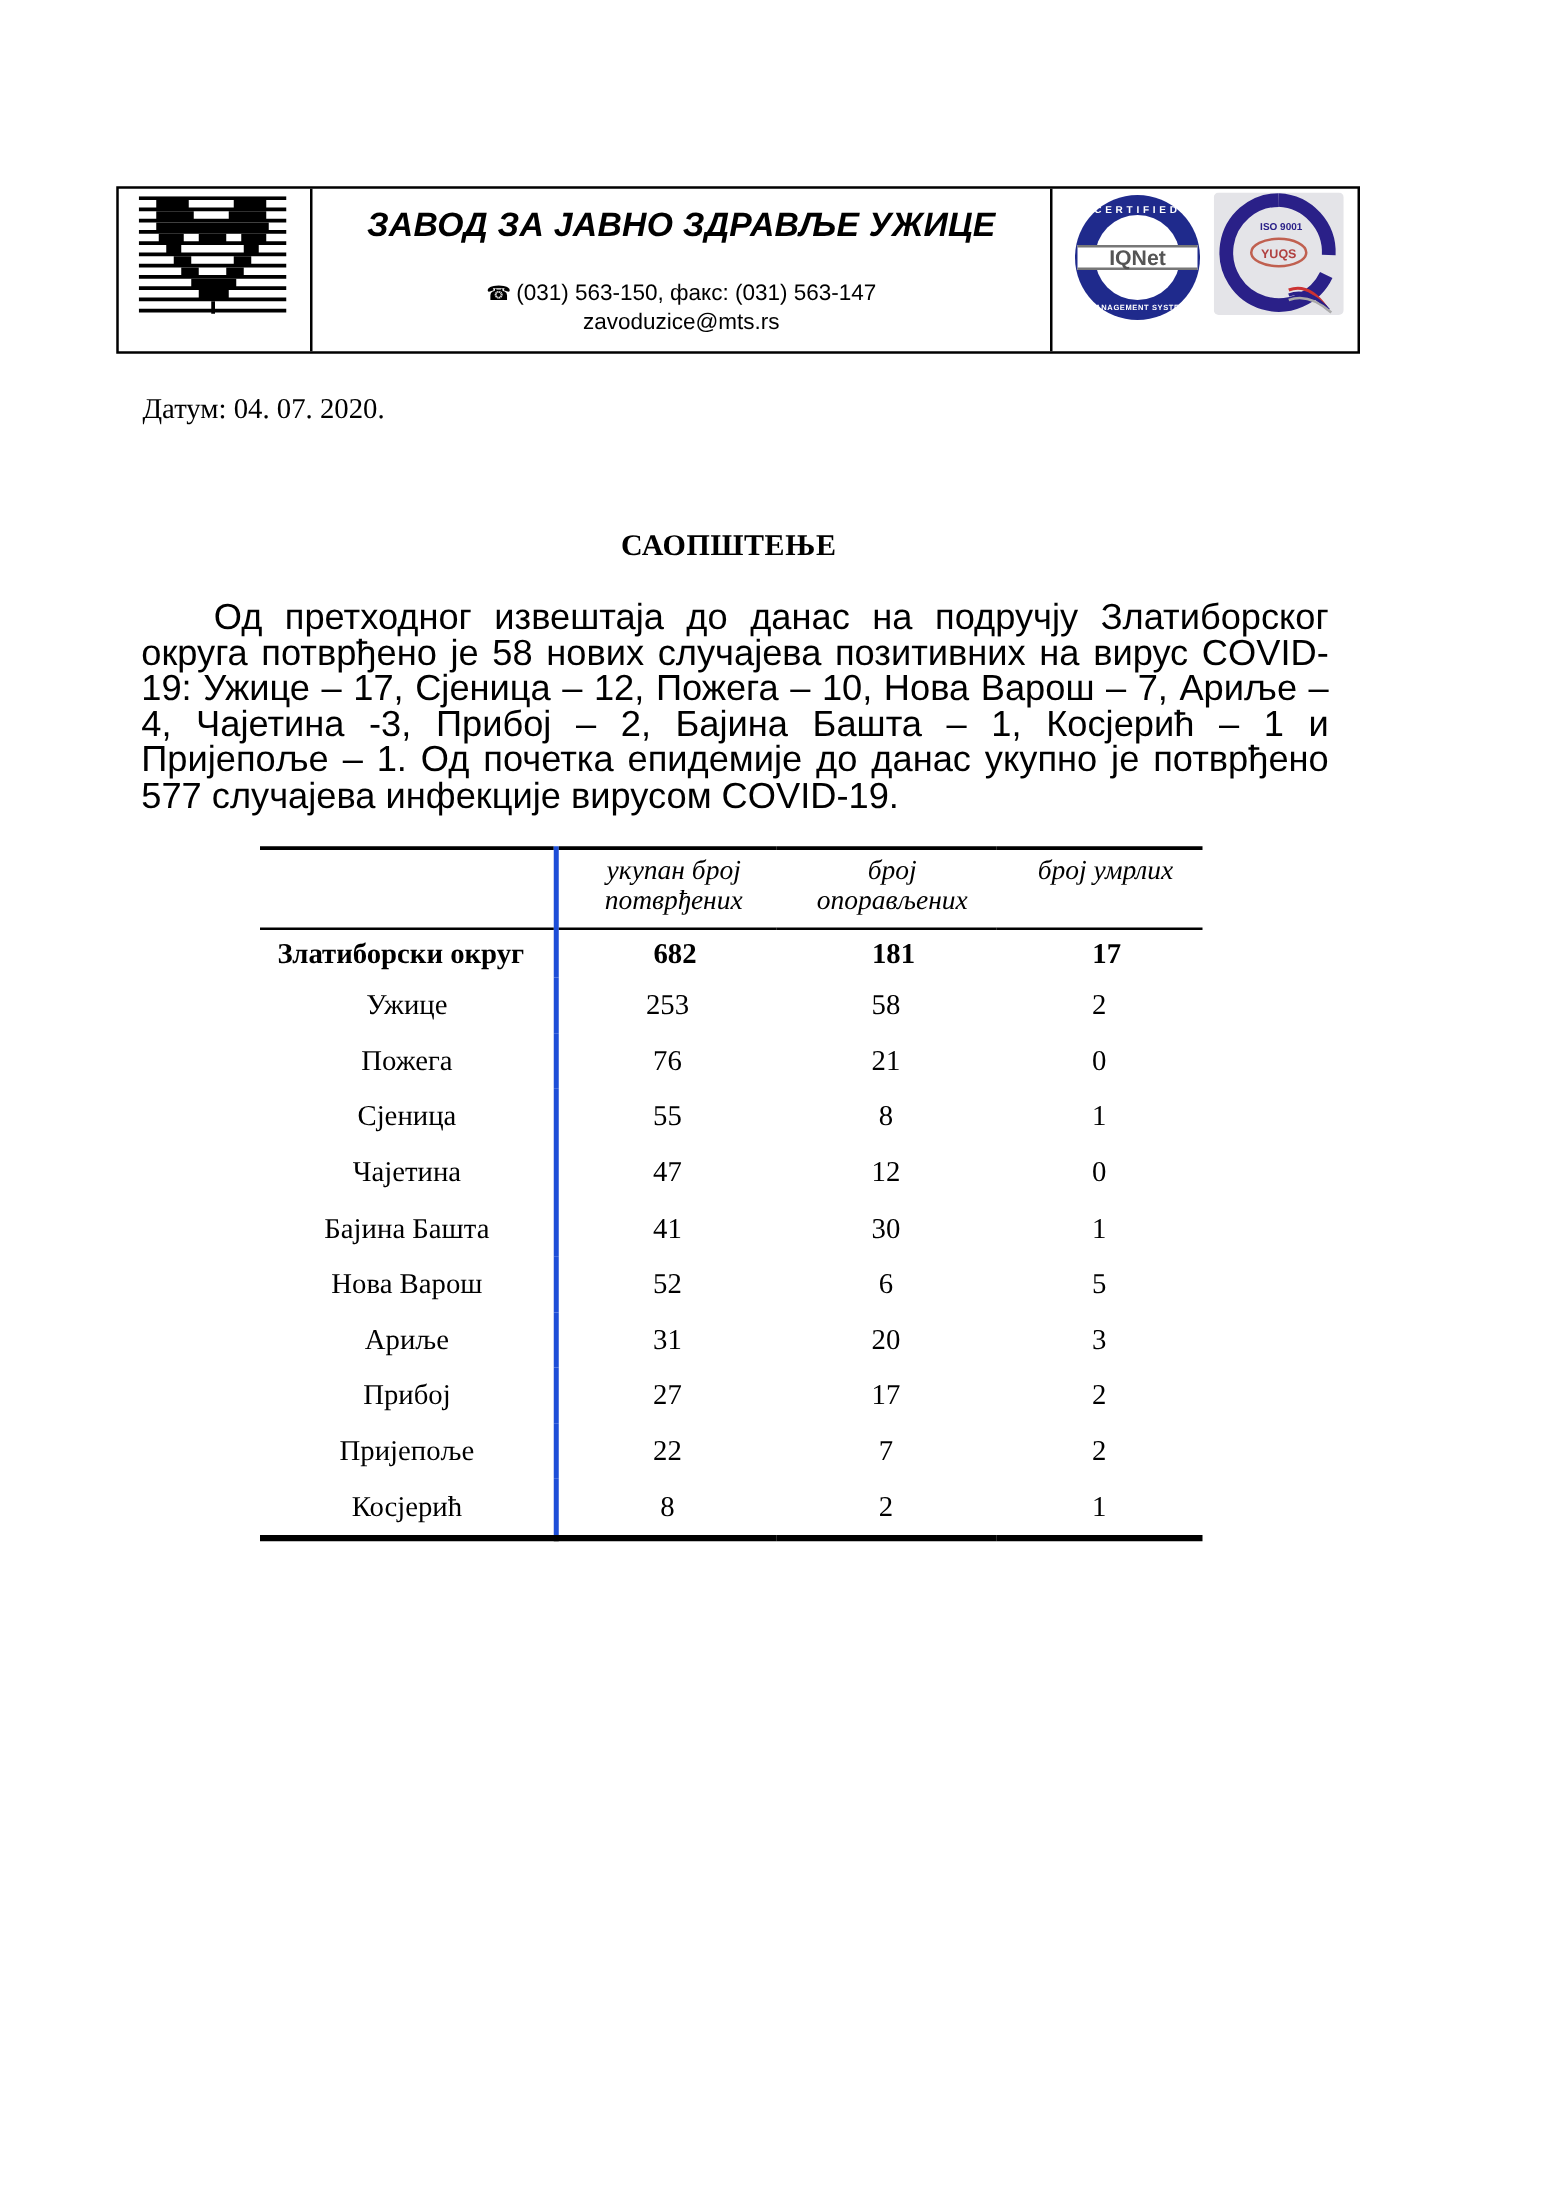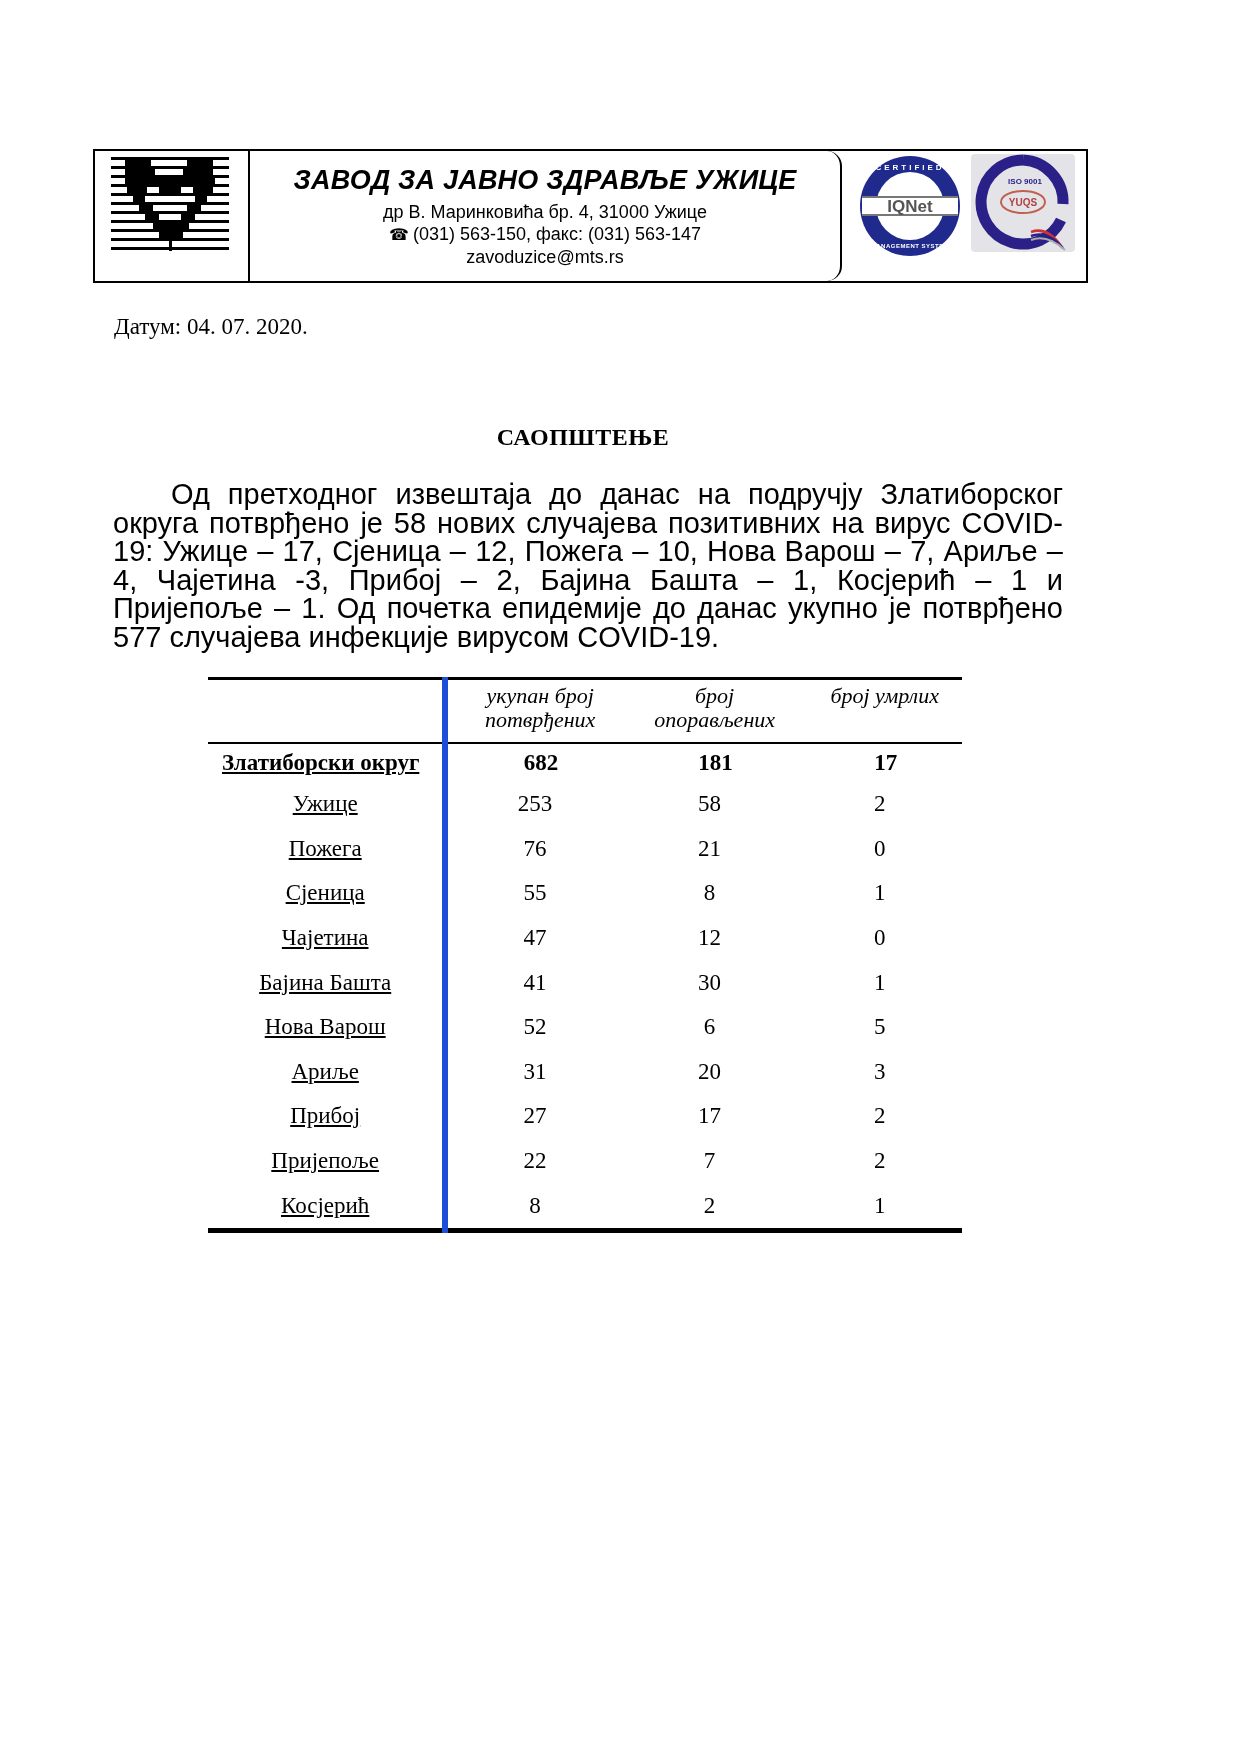--- a/index.html
+++ b/index.html
@@ -5,21 +5,21 @@
   html, body { margin: 0; padding: 0; background: #ffffff; }
   body { width: 1240px; height: 1754px; position: relative; overflow: hidden; color: #000; }
 
   .letterhead {
     position: absolute; left: 93px; top: 149px; width: 995px; height: 134px;
     border: 2px solid #000; box-sizing: border-box; display: flex;
   }
   .lh-logo { width: 153px; border-right: 2px solid #000; position: relative; }
   .lh-center {
     width: 590px; border-right: 2px solid #000; position: relative;
-    font-family: "Liberation Sans", sans-serif; text-align: center; border-radius: 15px;
+    font-family: "Liberation Sans", sans-serif; text-align: center;
   }
   .lh-badges { flex: 1; position: relative; }
 
   .lh-title {
     position: absolute; left: 0; right: 0; top: 14px;
     font-size: 27px; font-weight: bold; font-style: italic; letter-spacing: 0.2px;
     white-space: nowrap;
   }
   .lh-line { position: absolute; left: 0; right: 0; font-size: 18px; white-space: nowrap; }
   .lh-addr { top: 51px; }
@@ -50,21 +50,21 @@
     position: absolute; left: 208px; top: 677px; width: 754px;
     border-collapse: collapse; font-family: "Liberation Serif", serif;
   }
   .stats-table thead tr { border-top: 3px solid #000; border-bottom: 2px solid #000; }
   .stats-table tbody tr:last-child { border-bottom: 5px solid #000; }
   .stats-table th {
     font-weight: normal; font-style: italic; font-size: 22px; line-height: 24px;
     height: 58px; vertical-align: top; padding: 4px 2px 0 2px; text-align: center;
   }
   .stats-table td { font-size: 23px; text-align: center; height: 44.6px; padding: 0; vertical-align: middle; }
-  .stats-table .c-name { width: 241px; border-right: 6px solid #1d4ed8; text-decoration: underline; }
+  .stats-table .c-name { width: 241px; border-right: 4px solid #1d4ed8; }
   .stats-table .c-val { width: 171px; padding-left: 12px; }
   .stats-table tr.total td { font-weight: bold; height: 38px; }
   .stats-table tr.total .c-name { text-align: left; padding-left: 14px; }
 </style>
 </head>
 <body>
 
 <div class="letterhead">
   <div class="lh-logo">
     <svg class="logo-svg" width="120" height="100" viewBox="0 0 120 100">
@@ -96,21 +96,20 @@
         <rect x="34" y="57" width="14" height="7"></rect>
         <rect x="70" y="57" width="14" height="7"></rect>
         <rect x="42" y="66" width="36" height="7"></rect>
         <rect x="48" y="75" width="24" height="7"></rect>
         <rect x="58" y="84" width="3" height="10"></rect>
       </g>
     </svg>
   </div>
   <div class="lh-center">
     <div class="lh-title">ЗАВОД ЗА ЈАВНО ЗДРАВЉЕ УЖИЦЕ</div>
-    <div class="lh-line lh-addr">др В. Маринковића бр. 4, 31000 Ужице</div>
     <div class="lh-line lh-phone">
       <span class="phone-glyph">☎</span><span>(031) 563-150, факс: (031) 563-147</span>
     </div>
     <div class="lh-line lh-email">zavoduzice@mts.rs</div>
   </div>
   <div class="lh-badges">
     <svg class="iqnet" width="104" height="104" viewBox="0 0 104 104">
       <circle cx="52" cy="52" r="50" fill="#1f2a8c"></circle>
       <circle cx="52" cy="52" r="34" fill="#ffffff"></circle>
       <rect x="4" y="42" width="96" height="20" fill="#ffffff"></rect>

